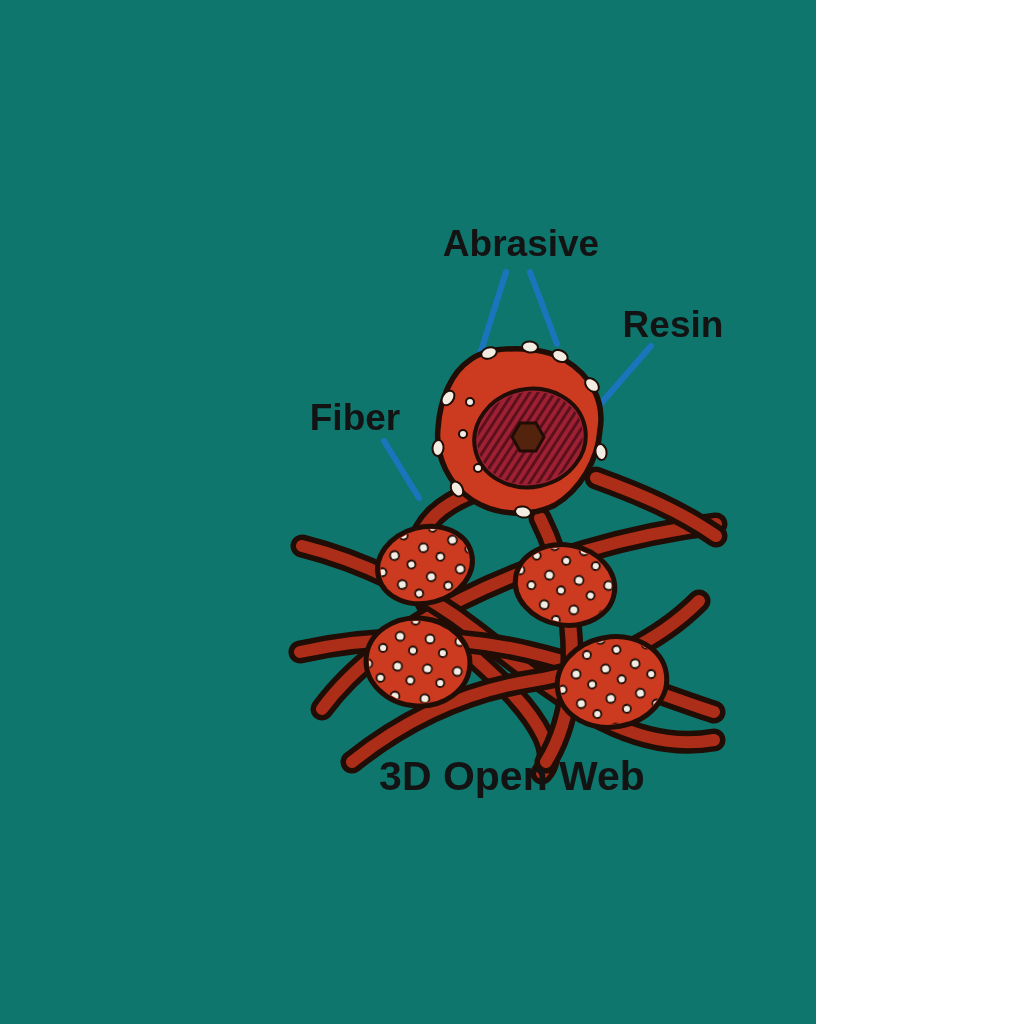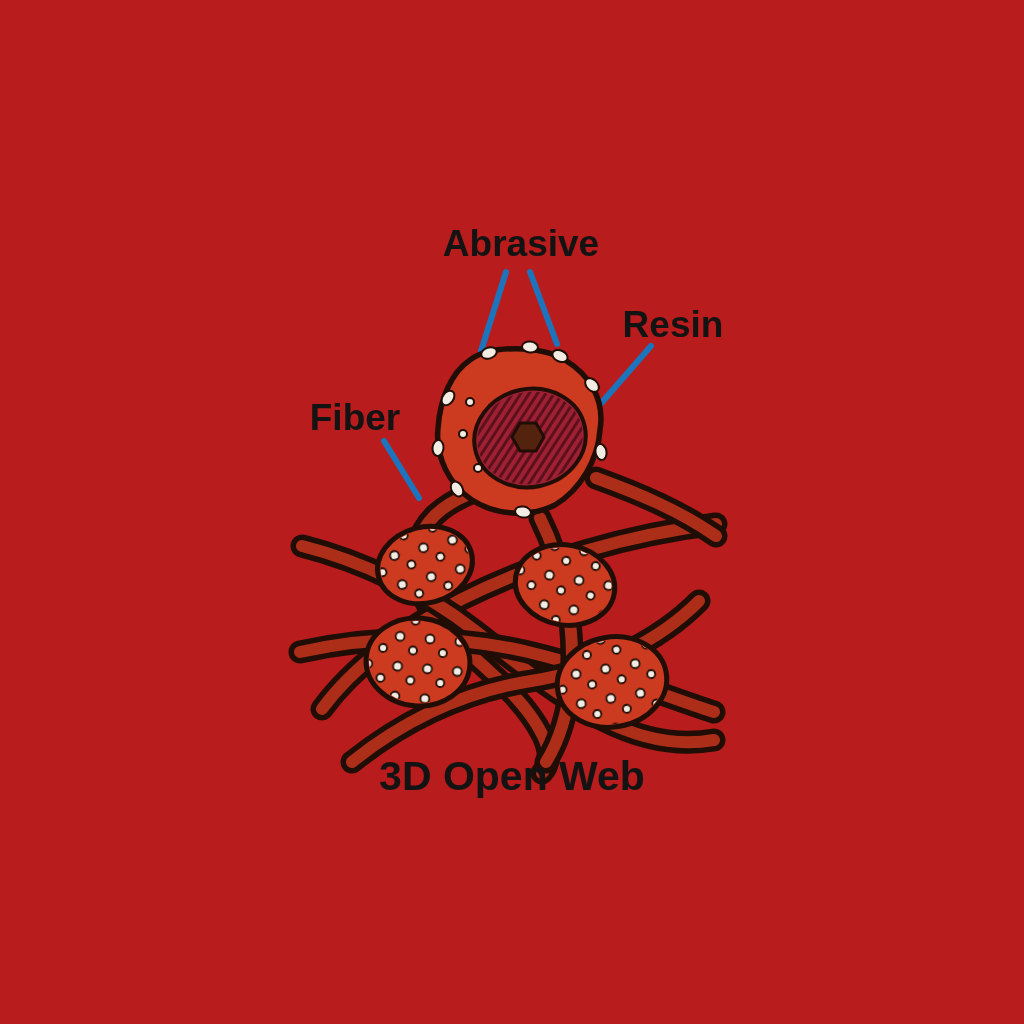--- a/index.html
+++ b/index.html
@@ -5,23 +5,23 @@
   html, body {
     margin: 0;
     padding: 0;
     width: 1024px;
     height: 1024px;
     background: var(--background, #ffffff);
     overflow: hidden;
   }
   #stage {
     position: relative;
-    width: 1024px;
+    width: 816px;
     height: 1024px;
-    background: #b91c1c;
+    background: #0f766e;
   }
   svg { position: absolute; top: 0; left: 0; }
 
   text {
     font-family: "Liberation Sans", sans-serif;
     font-weight: bold;
     fill: var(--text-black, #131313);
   }
   .label   { font-size: 37px; }
   .caption { font-size: 41px; }

